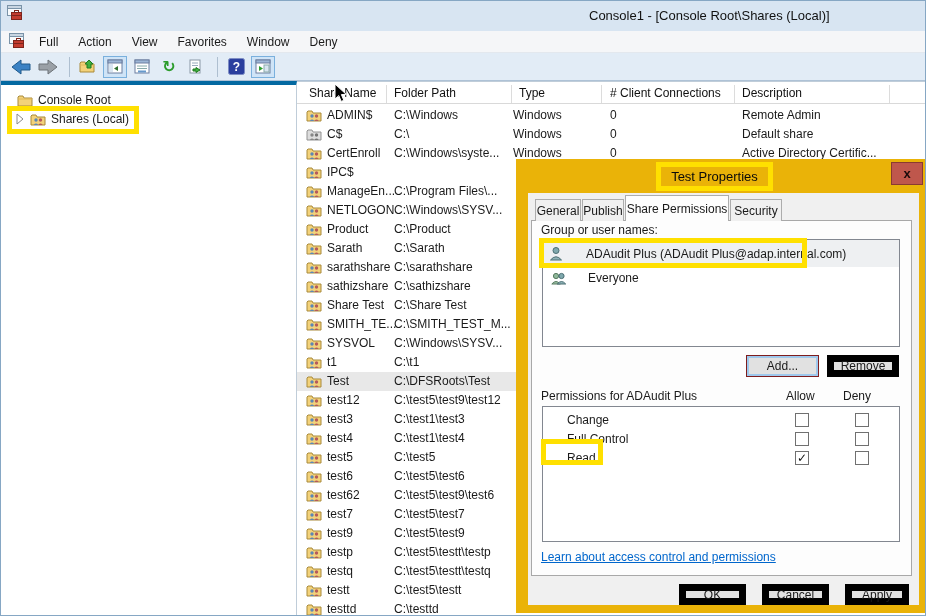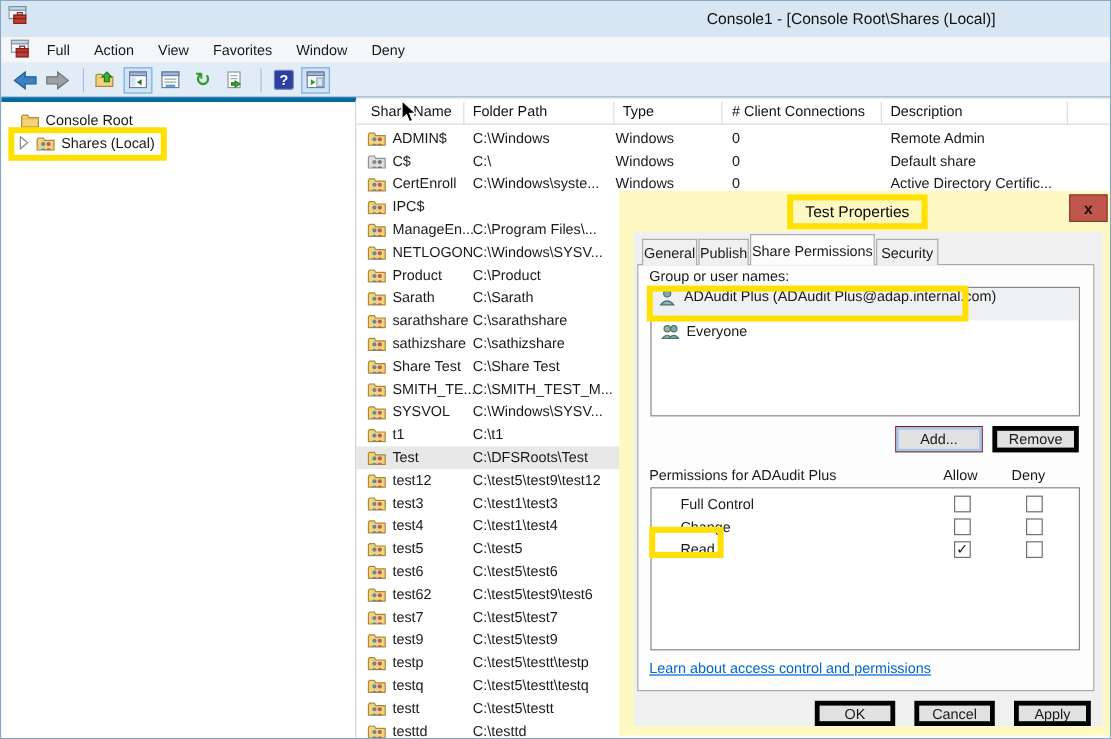--- a/index.html
+++ b/index.html
@@ -46,37 +46,37 @@
   .c-path { left:97px; }
   .c-type { left:216px; }
   .c-conn { left:313px; }
   .c-desc { left:445px; }
   .drive  { filter:grayscale(1) brightness(1.05); }
 
   
   .annot { position:absolute; border:5px solid #ffe000; pointer-events:none; z-index:40; }
 
   
-  .dialog { position:absolute; left:515px; top:158px; width:411px; height:454px; background:#fef9c3; z-index:20; }
+  .dialog { position:absolute; left:515px; top:158px; width:411px; height:454px; background:#eab308; z-index:20; }
   .dlg-titlebar { position:absolute; left:0; top:0; width:100%; height:34px; display:flex; align-items:center; justify-content:center; }
   .dlg-title { border:5px solid #ffe000; padding:2px 10px; font-size:13px; color:#0a0a0a; background:transparent; margin-right:14px; }
   .dlg-close { position:absolute; right:4px; top:3px; width:32px; height:23px; background:#bf574c; border:1px solid #8a3a31; color:#1a0a0a; font-weight:bold; font-size:13px; display:flex; align-items:center; justify-content:center; cursor:default; }
   .dlg-content { position:absolute; left:12px; top:34px; right:8px; bottom:8px; background:#f0f0f0; }
 
   .tab { position:absolute; top:6px; height:22px; background:#f0f0f0; border:1px solid #acacac; border-bottom:none; display:flex; align-items:center; justify-content:center; font-size:12px; cursor:default; z-index:2; }
   .tab.active { top:2px; height:26px; background:#fdfdfd; z-index:4; }
   .tab-page { position:absolute; left:3px; top:27px; width:381px; height:356px; background:#fdfdfd; border:1px solid #a8a8a8; z-index:1; }
 
   .lbl { position:absolute; font-size:12px; color:#1a1a1a; white-space:nowrap; z-index:3; }
   .group-box { position:absolute; left:14px; top:46px; width:358px; height:108px; background:#fff; border:1px solid #828790; z-index:3; }
-  .user-row { position:relative; height:27px; display:flex; align-items:flex-start; gap:6px; padding-left:6px; white-space:nowrap; }
+  .user-row { position:relative; height:27px; display:flex; align-items:center; gap:22px; padding-left:6px; white-space:nowrap; }
   .user-row.sel { background:#eef0f2; height:27px; }
   .user-row.plain { height:18px; margin-top:2px; padding-left:8px; }
 
-  .btn { position:absolute; background:#e1e1e1; border:4px solid #000000; font-size:12px; display:flex; align-items:center; justify-content:center; cursor:default; z-index:3; }
+  .btn { position:absolute; background:#e1e1e1; border:7px solid #000000; font-size:12px; display:flex; align-items:center; justify-content:center; cursor:default; z-index:3; }
   .btn.focus { border:1px solid #7f1d1d; outline:2px solid #9fc8ec; outline-offset:-3px; }
 
   .perm-box { position:absolute; left:14px; top:213px; width:358px; height:136px; background:#fff; border:1px solid #828790; z-index:3; padding-top:4px; }
   .perm-row { position:relative; height:19px; }
   .perm-label { position:absolute; left:24px; top:2px; white-space:nowrap; }
   .cb { position:absolute; top:2px; width:14px; height:14px; border:1px solid #707070; background:#fff; font-size:12px; line-height:12px; text-align:center; cursor:default; }
   .cb-allow { left:252px; }
   .cb-deny { left:312px; }
   .cb.checked::after { content:"\2713"; font-weight:bold; color:#111; }
 
@@ -558,26 +558,26 @@
     <div class="annot" style="left:11px; top:45px; width:268px; height:30px;"></div>
 
     <div class="btn focus" style="left:218px; top:162px; width:73px; height:22px;">Add...</div>
     <div class="btn" style="left:299px; top:162px; width:72px; height:22px;">Remove</div>
 
     <span class="lbl" style="left:13px; top:196px;text-align:right;">Permissions for ADAudit Plus</span>
     <span class="lbl" style="left:258px; top:196px;">Allow</span>
     <span class="lbl" style="left:315px; top:196px;">Deny</span>
     <div class="perm-box">
         <div class="perm-row">
-          <span class="perm-label">Full Control</span>
+          <span class="perm-label">Change</span>
           <span class="cb cb-allow"></span>
           <span class="cb cb-deny"></span>
         </div>
         <div class="perm-row">
-          <span class="perm-label">Change</span>
+          <span class="perm-label">Full Control</span>
           <span class="cb cb-allow"></span>
           <span class="cb cb-deny"></span>
         </div>
         <div class="perm-row">
           <span class="perm-label">Read</span>
           <span class="cb cb-allow checked"></span>
           <span class="cb cb-deny"></span>
         </div>
       </div>
     <div class="annot" style="left:13px; top:246px; width:62px; height:26px;"></div>

